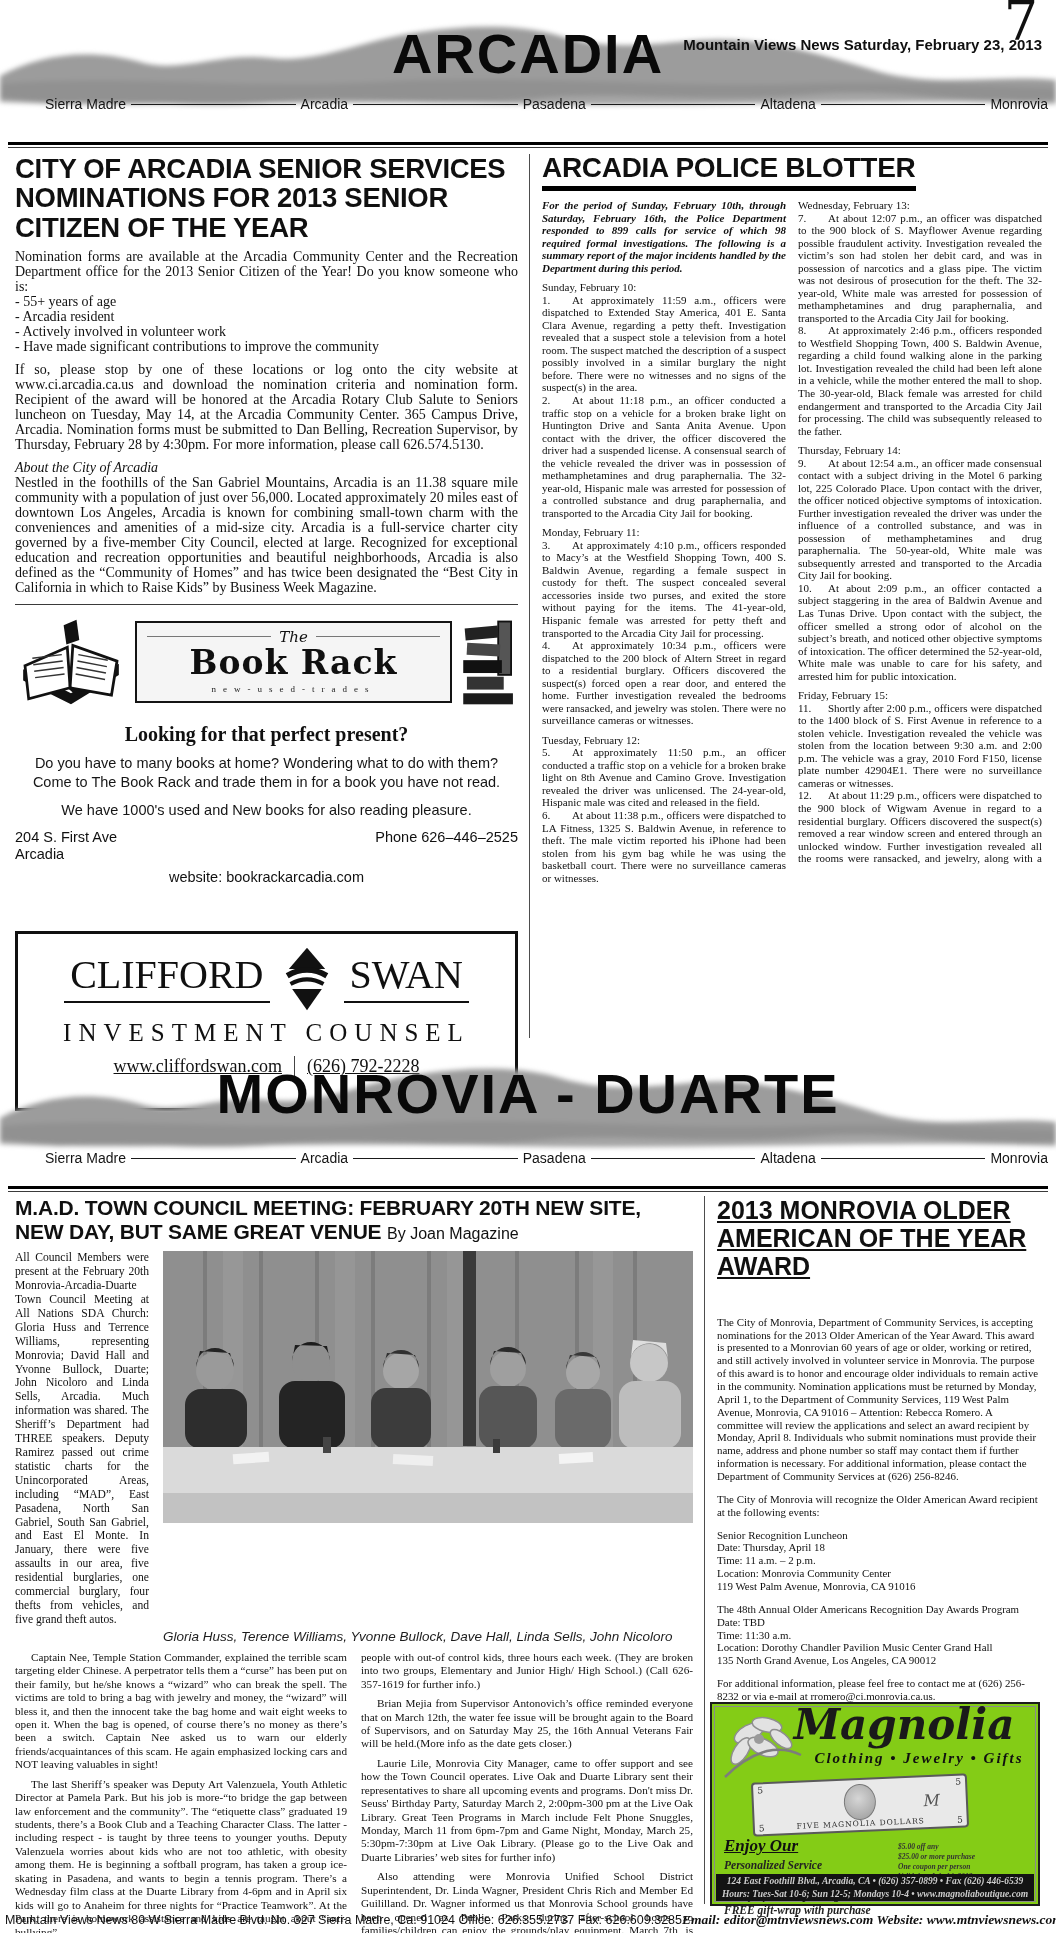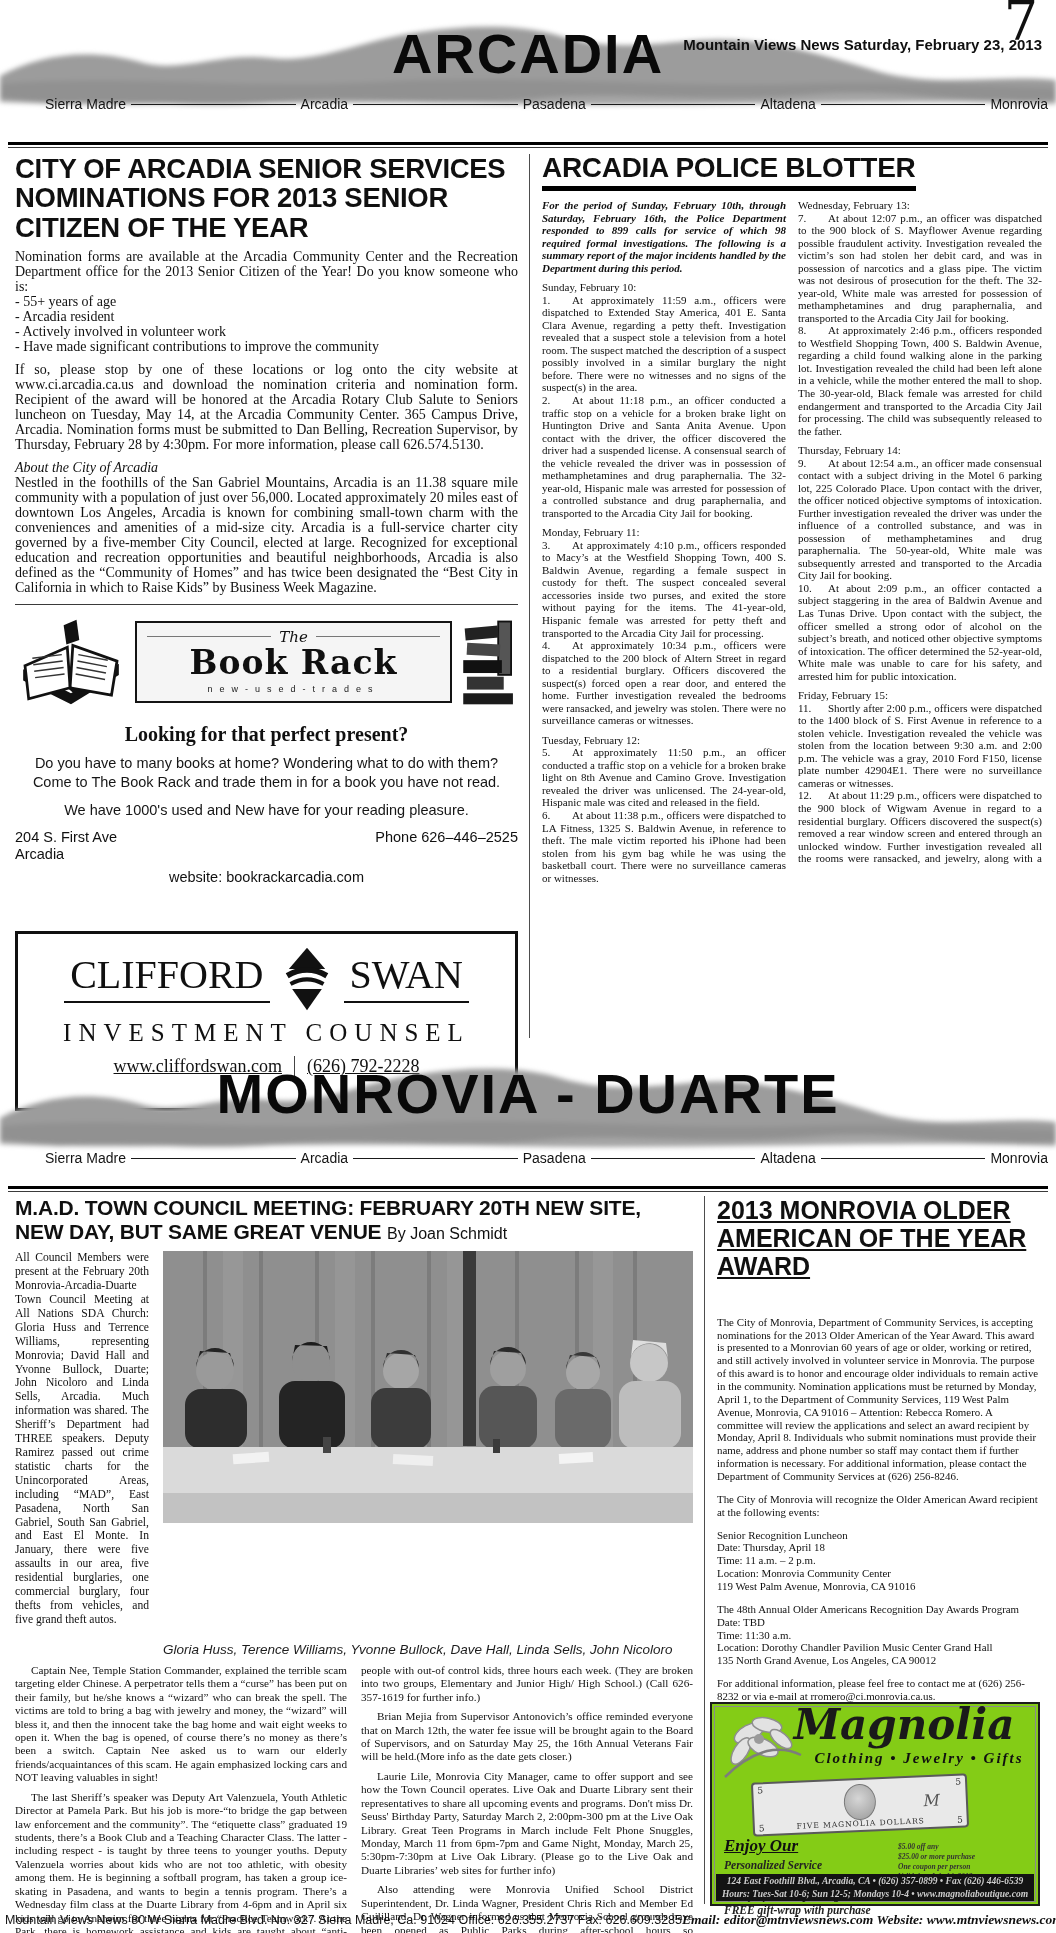--- a/index.html
+++ b/index.html
@@ -30,21 +30,21 @@
   .thin-hr { border:0; border-top:1px solid #3a3a3a; margin:8px 0 0; }
 
   
   .bookrack { height:318px; padding-top:8px; font-family:"Liberation Sans", sans-serif; }
   .br-logo-row { display:flex; align-items:center; gap:8px; height:98px; }
   .br-logo-box { flex:1; border:2px solid #141414; background:#f5f5f5; padding:5px 10px 7px; text-align:center; }
   .br-the-row { display:flex; align-items:center; gap:8px; }
   .br-the-row i { font:italic 15px "DejaVu Serif", serif; }
   .hairline { flex:1; border-top:1px solid #777; height:0; }
   .br-name { font:bold 33px/1 "DejaVu Serif", serif; letter-spacing:1px; color:#101010; }
-  .br-tagline { font-size:9px; letter-spacing:7px; margin-top:5px; color:#222; }
+  .br-tagline { font-size:9px; letter-spacing:7px; margin-top:5px; color:#222;font-family:Liberation Serif, serif; }
   .br-headline { text-align:center; font:bold 20px "Liberation Serif", serif; margin:12px 0 8px; }
   .br-body { text-align:center; font-size:14.5px; line-height:1.32; margin:0 10px 9px; color:#161616; }
   .br-contact { display:flex; justify-content:space-between; font-size:14.5px; line-height:1.2; margin-top:2px; }
   .br-website { text-align:center; font-size:14.5px; margin-top:5px; }
 
   
   .cliffordswan { margin-top:8px; border:3px solid #101010; height:180px; text-align:center; padding-top:12px; }
   .cs-row { display:flex; justify-content:center; align-items:center; gap:12px; }
   .cs-name { font:400 40px/1 "Liberation Serif", serif; border-bottom:2px solid #101010; padding:0 6px 6px; }
   .cs-sub { font:25px "Liberation Serif", serif; letter-spacing:7px; margin-top:7px; }
@@ -67,21 +67,21 @@
   
   #mon-banner { position:absolute; left:0; top:1046px; width:1056px; height:146px; }
 
   
   #mad { position:absolute; left:15px; top:1196px; width:678px; }
   .mad-title { font:bold 21px/1.15 "Liberation Sans", sans-serif; letter-spacing:-0.2px; }
   .byline { font:400 16px "Liberation Sans", sans-serif; letter-spacing:0; }
   .mad-top { display:flex; gap:14px; margin-top:7px; }
   .mad-lead { width:134px; font-size:11.6px; line-height:1.2; text-align:justify; }
   .photo { width:530px; height:272px; flex:none; }
-  .caption { margin-left:148px; font:italic 13.5px "Liberation Sans", sans-serif; margin-top:15px; color:#1d1d1d; }
+  .caption { margin-left:148px; font:italic 13.5px "Liberation Sans", sans-serif; margin-top:2px; color:#1d1d1d; }
   .mad-body { margin-top:7px; column-count:2; column-gap:14px; font-size:11.2px; line-height:1.2;
               text-align:justify; height:360px; overflow:hidden; }
   .mad-body p { text-indent:16px; margin:0 0 6px; }
 
   
   #vrule-bottom { position:absolute; left:704px; top:1196px; width:1px; height:708px; background:#4d4d4d; }
   #older { position:absolute; left:717px; top:1196px; width:323px; }
   .older-title { font:bold 25px/1.12 "Liberation Sans", sans-serif;text-decoration:underline; }
   .older-body { margin-top:10px; font-size:10.9px; line-height:1.18; white-space:pre-line;
                 max-height:492px; overflow:hidden; }
@@ -212,21 +212,21 @@
           <rect x="40" y="6" width="14" height="58" fill="#555" stroke="#111" stroke-width="2"></rect>
           <rect x="4" y="12" width="36" height="13" fill="#222" transform="rotate(-5 22 18)"></rect>
           <rect x="6" y="30" width="36" height="13" fill="#474747" transform="rotate(3 24 36)"></rect>
           <rect x="2" y="48" width="42" height="14" fill="#111"></rect>
           <rect x="6" y="66" width="40" height="14" fill="#333"></rect>
           <rect x="2" y="84" width="54" height="12" fill="#1b1b1b"></rect>
         </svg>
       </div>
       <div class="br-headline">Looking for that perfect present?</div>
       <div class="br-body">Do you have to many books at home?  Wondering what to do with them?  Come to The Book Rack and trade them in for a book you have not read.</div>
-      <div class="br-body">We have 1000's used and New have for your reading pleasure.</div>
+      <div class="br-body">We have 1000's used and New books for also reading pleasure.</div>
       <div class="br-contact">
         <div>
           <div>204 S. First Ave</div>
           <div>Arcadia</div>
         </div>
         <div>Phone 626–446–2525</div>
       </div>
       <div class="br-website">website: bookrackarcadia.com</div>
     </div>
 
@@ -355,21 +355,21 @@
 
         <span class="city-rule"></span>
         <span class="city">Monrovia</span>
       </div>
     <div class="double-rule" style="top:140px"></div>
   </div>
 
   <div id="mad">
     <h1 class="mad-title">
       <span>M.A.D. TOWN COUNCIL MEETING: FEBRUARY 20TH  NEW SITE, NEW DAY, BUT SAME GREAT VENUE</span>
-      <span class="byline">By Joan Schmidt</span>
+      <span class="byline">By Joan Magazine</span>
     </h1>
     <div class="mad-top">
       <div class="mad-lead">All Council Members were present at the February 20th Monrovia-Arcadia-Duarte Town Council Meeting at All Nations SDA Church: Gloria Huss and Terrence Williams, representing Monrovia; David Hall and Yvonne Bullock, Duarte; John Nicoloro and Linda Sells, Arcadia. Much information was shared. The Sheriff’s Department had THREE speakers. Deputy Ramirez passed out crime statistic charts for the Unincorporated Areas, including “MAD”, East Pasadena, North San Gabriel, South San Gabriel, and East El Monte. In January, there were five assaults in our area, five residential burglaries, one commercial burglary, four thefts from vehicles, and five grand theft autos.</div>
       <svg class="photo" viewBox="0 0 530 272" preserveAspectRatio="none">
         <rect width="530" height="272" fill="#8f8f8f"></rect>
         <g fill="#7c7c7c">
             <rect x="40" width="4" height="200"></rect>
             <rect x="96" width="4" height="200"></rect>
             <rect x="152" width="4" height="200"></rect>
             <rect x="208" width="4" height="200"></rect>

